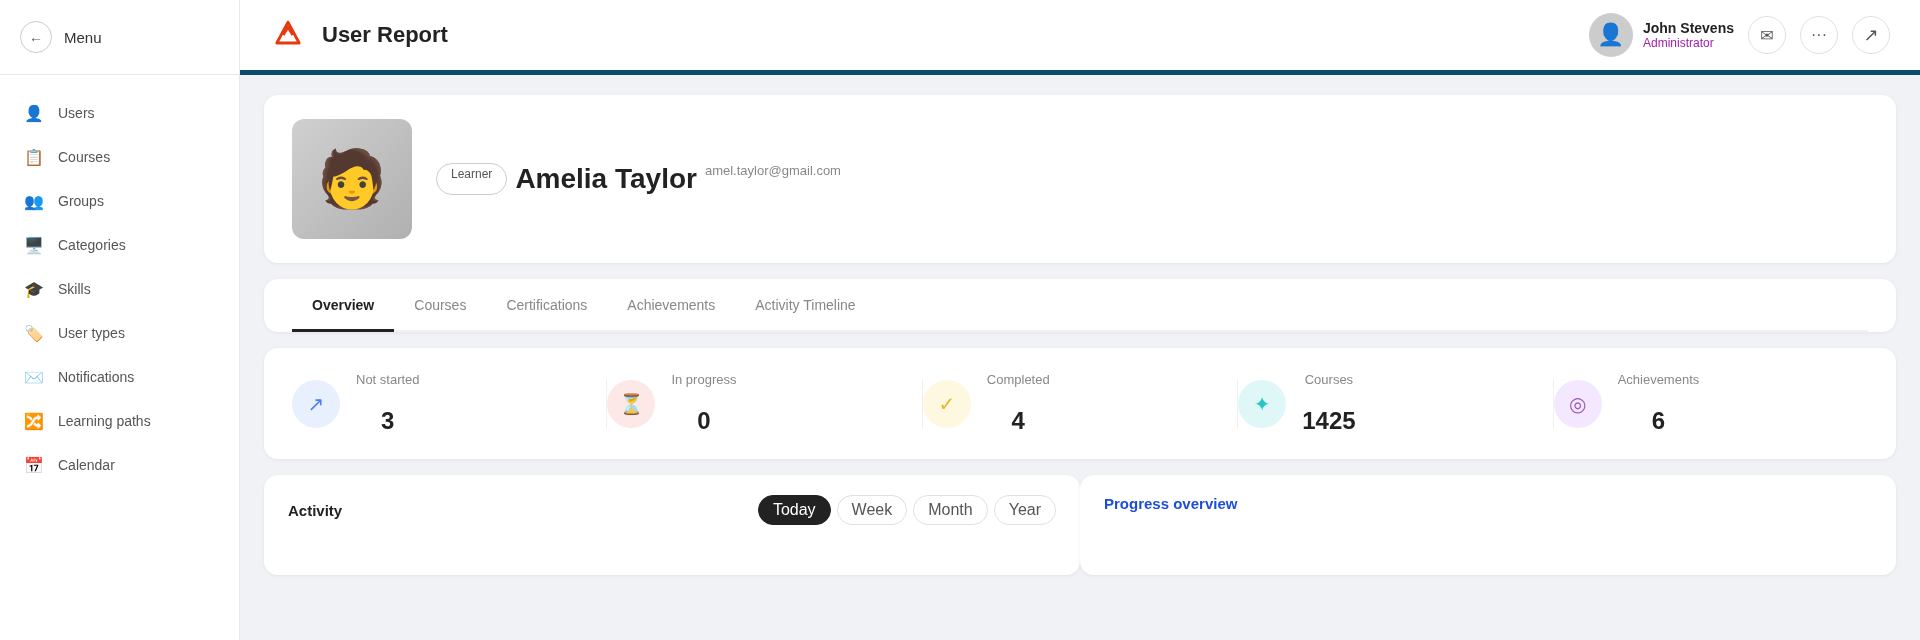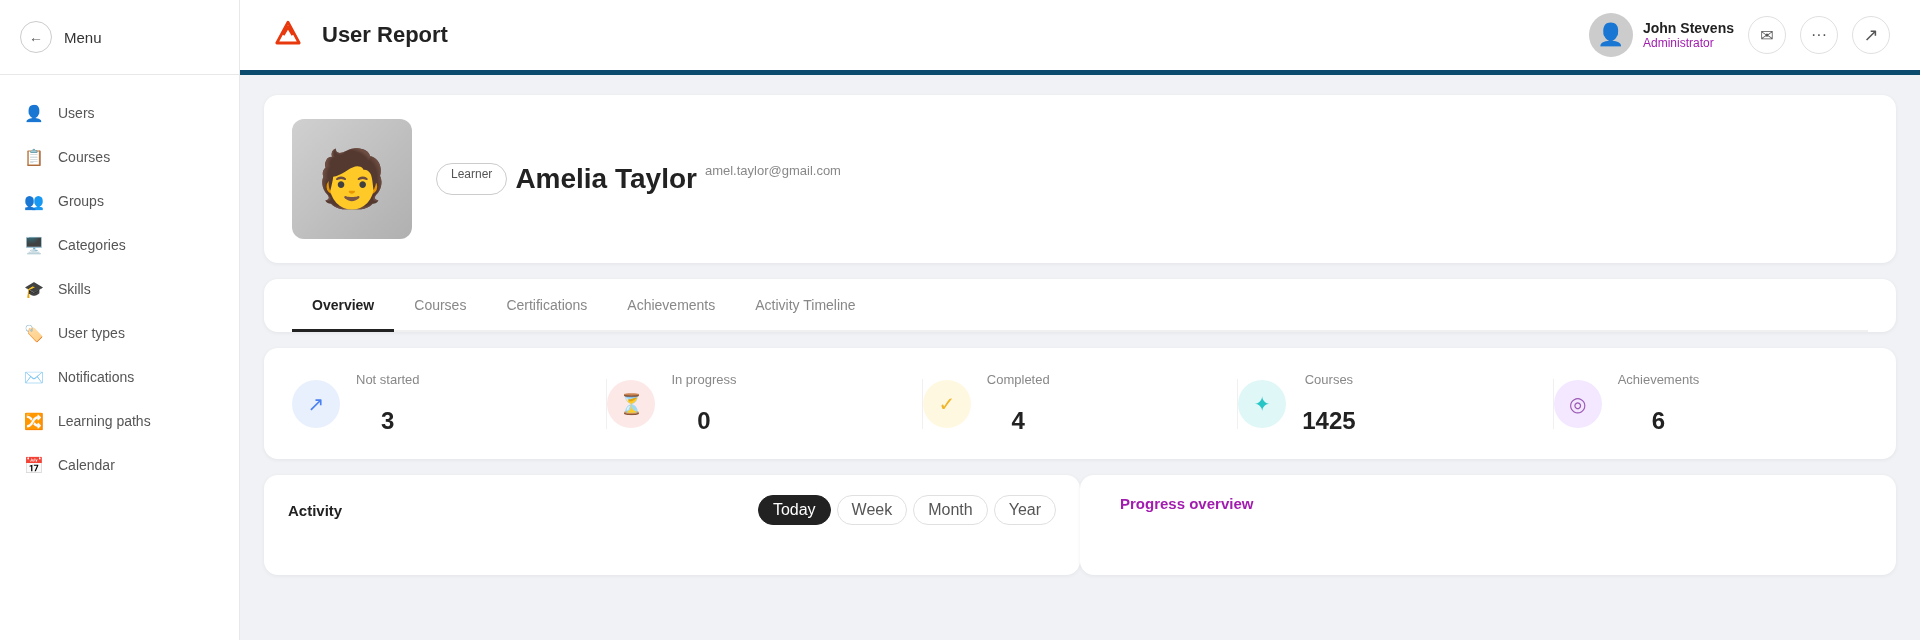--- a/index.html
+++ b/index.html
@@ -247,21 +247,21 @@
     }
     .time-pill.active { background: #222; color: #fff; border-color: #222; }
     .progress-card {
       background: #fff;
       border-radius: 14px;
       padding: 20px 24px;
       flex: 1;
       box-shadow: 0 1px 4px rgba(0,0,0,0.06);
       min-height: 100px;
     }
-    .progress-card-title { font-size: 15px; font-weight: 700; color: #a21caf; margin-left: 16px; }
+    .progress-card-title { font-size: 15px; font-weight: 700; color: #1d4ed8; }
 
     
     .logo-svg { width: 32px; height: 32px; }
   </style>
 </head>
 <body>
 
 <aside class="sidebar">
   <div class="sidebar-header">
     <button class="back-btn">

